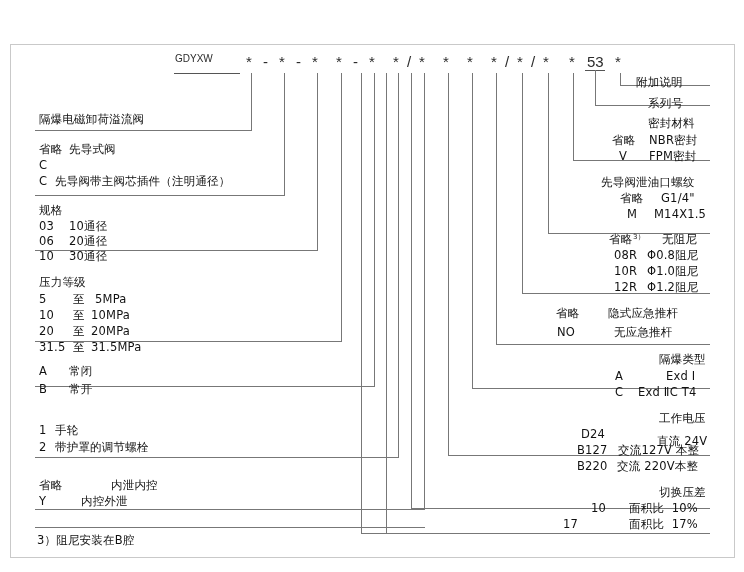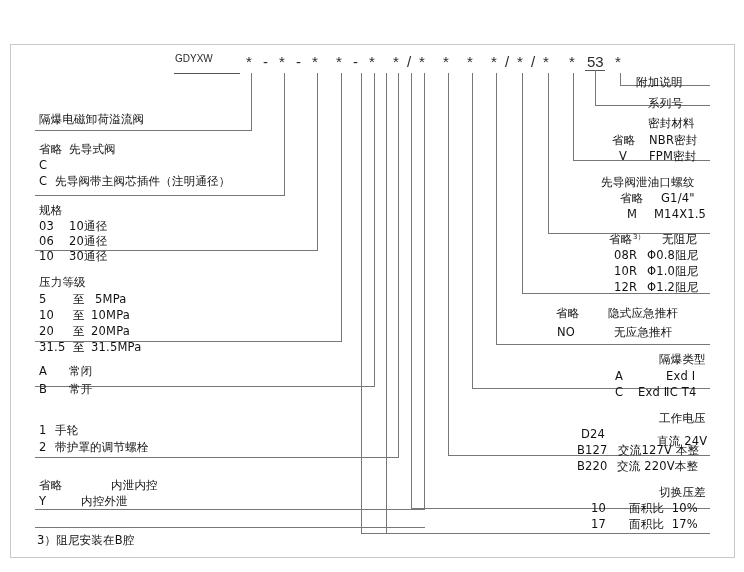--- a/index.html
+++ b/index.html
@@ -246,17 +246,17 @@
     <div class="t cn" style="left:570px; top:383px;">D24</div>
     <div class="t cn" style="left:646px; top:390px;">直流 24V</div>
     <div class="t cn" style="left:566px; top:399px;">B127</div>
     <div class="t cn" style="left:607px; top:399px;">交流127V 本整</div>
     <div class="t cn" style="left:566px; top:415px;">B220</div>
     <div class="t cn" style="left:606px; top:415px;">交流 220V本整</div>
 
     <div class="t cn" style="left:648px; top:441px;">切换压差</div>
     <div class="t cn" style="left:580px; top:457px;">10</div>
     <div class="t cn" style="left:618px; top:457px;">面积比  10%</div>
-    <div class="t cn" style="left:580px; top:473px;text-align:center;">17</div>
+    <div class="t cn" style="left:552px; top:473px;text-align:center;">17</div>
     <div class="t cn" style="left:618px; top:473px;">面积比  17%</div>
 
   </div>
 </div>
 
 </body></html>

